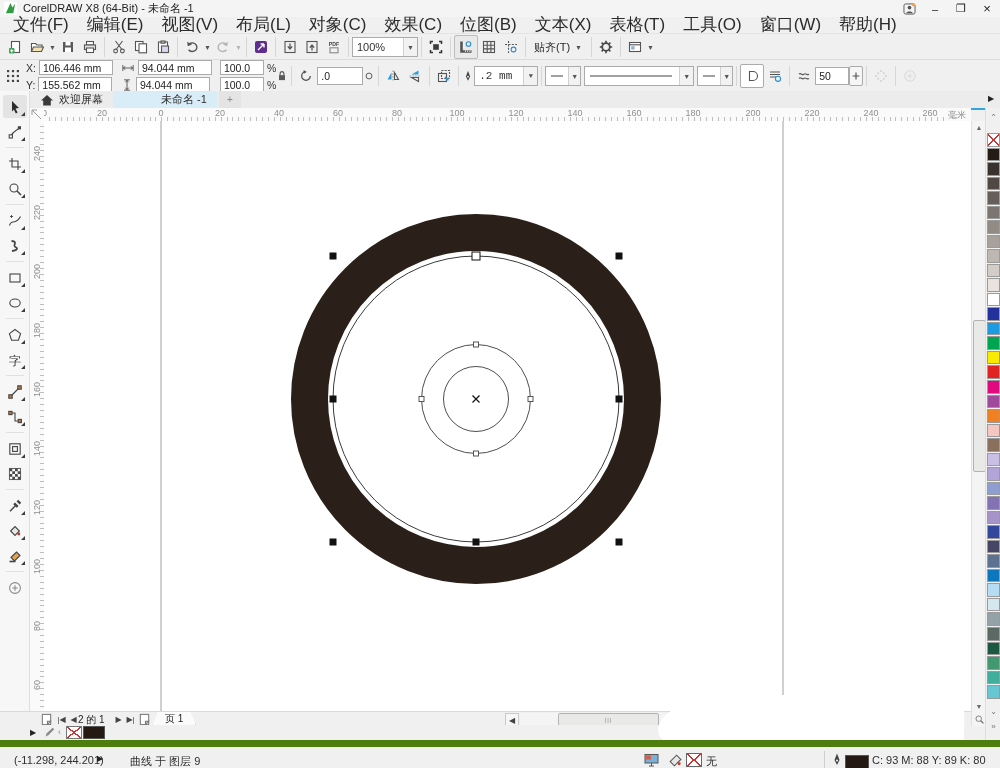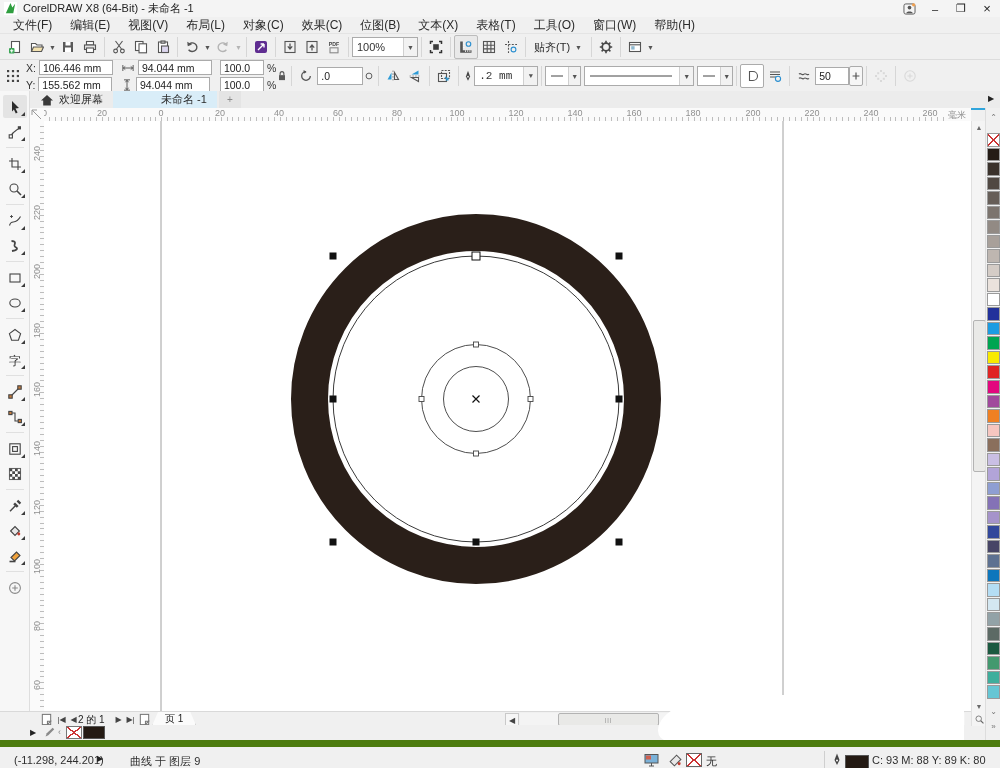--- a/index.html
+++ b/index.html
@@ -6,21 +6,21 @@
   body{font-family:"Liberation Sans","DejaVu Sans",sans-serif;background:#888;}
   #app{position:relative;width:1000px;height:768px;background:#f0f0f0;overflow:hidden;font-size:11px;color:#333;}
   .abs{position:absolute;}
   .vsep{width:1px;height:20px;background:#d6d6d6;margin:0 3px;flex:0 0 1px;}
   
   #titlebar{left:0;top:0;width:1000px;height:17px;background:#f4f4f4;border-bottom:1px solid #e2e2e2;display:flex;align-items:center;}
   #title-text{margin-left:6px;font-size:11px;color:#222;}
   .wctl{width:26px;height:15px;display:flex;align-items:center;justify-content:center;color:#222;font-size:11px;}
   
   #menubar{left:0;top:17px;width:1000px;height:16px;background:#f0f0f0;display:flex;align-items:center;padding-left:4px;}
-  .menu-item{padding:0 9px;font-size:12px;color:#2b2b2b;line-height:16px;}
+  .menu-item{padding:0 9px;font-size:17px;color:#2b2b2b;line-height:16px;}
   
   #toolbar{left:0;top:33px;width:1000px;height:26px;background:#f0f0f0;border-top:1px solid #e4e4e4;display:flex;align-items:center;padding-left:4px;}
   #propbar{left:0;top:59px;width:1000px;height:32px;background:#f0f0f0;border-top:1px solid #dcdcdc;display:flex;align-items:center;padding-left:2px;}
   .tbtn{width:22px;height:22px;display:flex;align-items:center;justify-content:center;border-radius:2px;flex:0 0 auto;}
   .tbtn.small{width:12px;}
   .ddarrow{font-size:7px;color:#555;width:9px;text-align:center;}
   .combo{height:18px;background:#fff;border:1px solid #ababab;display:flex;align-items:center;font-size:11px;}
   .combo .cval{padding:0 4px;flex:1;}
   .combo .cbtn{width:13px;height:100%;border-left:1px solid #d0d0d0;display:flex;align-items:center;justify-content:center;font-size:7px;color:#555;background:#f2f2f2;}
   .pfield{background:#fff;border:1px solid #ababab;font-size:10.5px;height:13px;padding:0 3px;font-family:"Liberation Sans",sans-serif;color:#222;}

